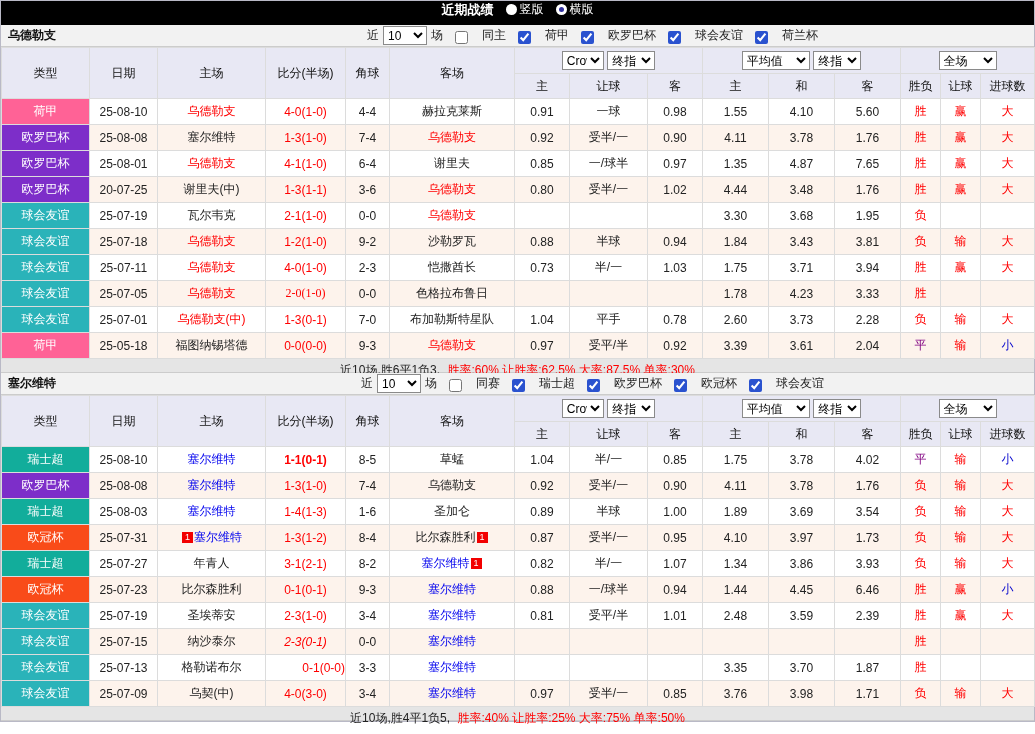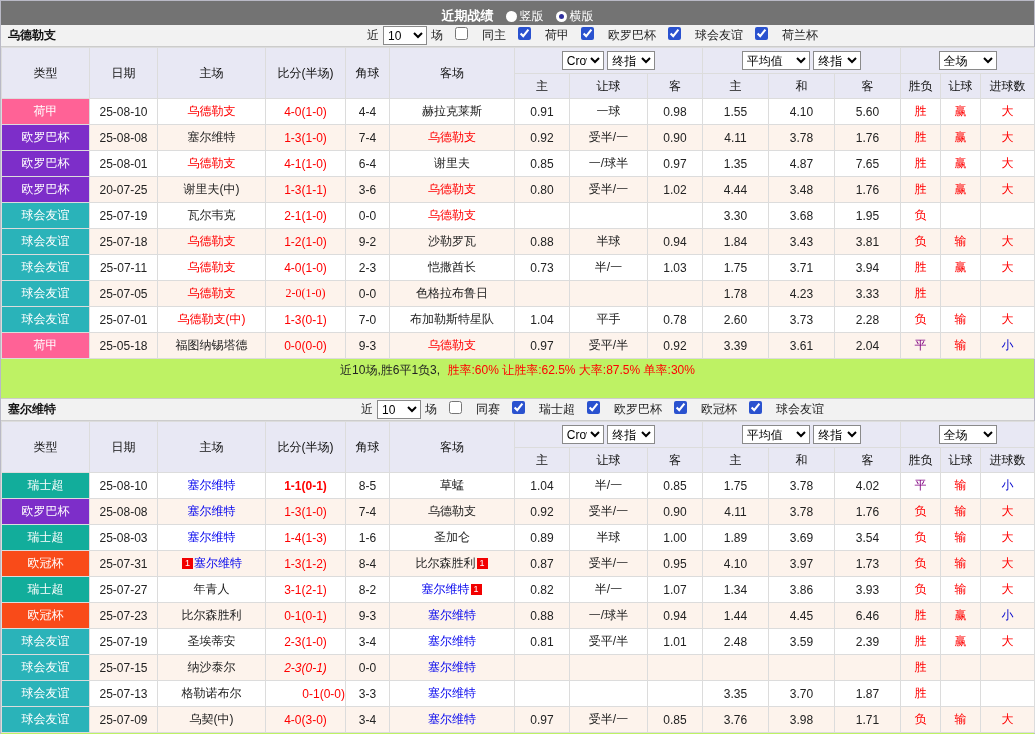--- a/index.html
+++ b/index.html
@@ -6,60 +6,60 @@
   html,body { background:#fff; }
   body {
     width: 1035px; height: 734px; overflow: hidden;
     font-family: "Liberation Sans", "DejaVu Sans", sans-serif;
     font-size: 12px; color: #222;
   }
   .page { width: 1035px; border: 1px solid #b9b9c6; }
 
   
   .topbar {
-    height: 24px; background: #737373; color: #fff;
-    display: flex; align-items: flex-end; justify-content: center; gap: 12px;
+    height: 24px; background: #000000; color: #fff;
+    display: flex; align-items: flex-start; justify-content: center; gap: 12px;
   }
   .topbar .title { font-weight: bold; font-size: 13px; }
   .topbar label { display: inline-flex; align-items: center; cursor: pointer; }
   .rdo { width: 11px; height: 11px; border-radius: 50%; background: #fff;
          display: inline-block; position: relative; margin-right: 3px; }
   .rdo.on::after { content:""; position:absolute; left:3px; top:3px; width:5px; height:5px;
          border-radius:50%; background:#31319f; }
 
   
   .section-bar {
     position: relative; height: 22px; background: #f2f2f2;
     border-bottom: 1px solid #ccc; display: flex; align-items: center;
   }
   .team-title { position: absolute; left: 7px; font-weight: bold; color: #111; }
   .filters { margin: 0 auto; padding-left: 150px; display: flex; align-items: center; gap: 4px; }
-  .filters label { display: inline-flex; align-items: flex-start; gap: 14px; margin-left: 8px; cursor: pointer; }
+  .filters label { display: inline-flex; align-items: flex-end; gap: 14px; margin-left: 8px; cursor: pointer; }
   .filters input[type=checkbox] { width: 13px; height: 13px; accent-color: #2a52cf; margin: 0; }
   select { font-size: 12px; height: 19px; border: 1px solid #8a8a8a; background: #fff; }
   .filters select { width: 44px; }
 
   
   table { width: 100%; border-collapse: collapse; table-layout: fixed; }
   th, td {
     border: 1px solid #dcdcdc; text-align: center; padding: 0;
     overflow: hidden; white-space: nowrap; height: 26px; vertical-align: middle;
   }
   thead th { background: #e8e8f4; font-weight: normal; color: #111; }
   thead tr.sub th { height: 25px; }
   tbody tr.alt td { background: #fdf3ec; }
   td.league { color: #fff; }
   .sel-odds1 { width: 42px; } .sel-fin { width: 48px; }
   .sel-avg  { width: 68px; } .sel-full { width: 58px; }
 
   .card { display:inline-block; width:11px; height:11px; background:#f20000; color:#fff;
           font-size:9px; line-height:11px; text-align:center; margin:0 1px; vertical-align:1px; }
 
-  .summary { height: 40px; line-height: 22px; text-align: center;
-             border-bottom: 1px solid #ccc; background: #bef264; }
+  .summary { height: 14px; line-height: 22px; text-align: center;
+             border-bottom: 1px solid #ccc; background: #e5e5e5; }
   .summary .red { color: #ff0000; margin-left: 4px; }
 </style>
 </head>
 <body>
 
 <div class="page">
 
   <div class="topbar">
     <span class="title">近期战绩</span>
     <label>

